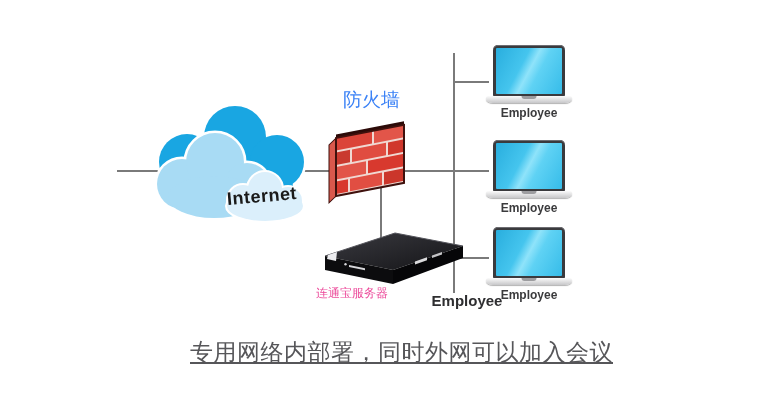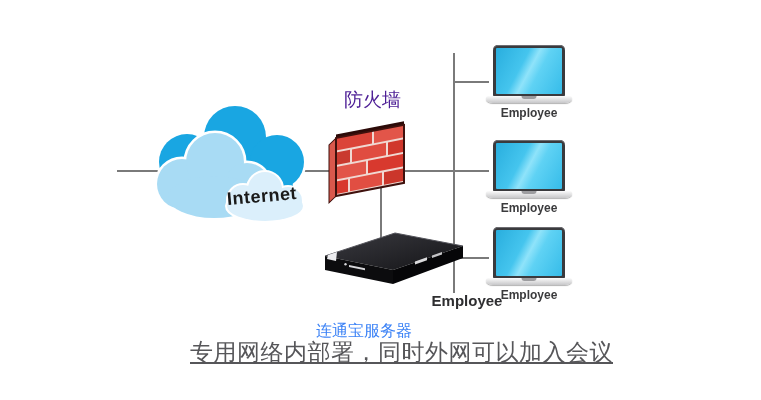--- a/index.html
+++ b/index.html
@@ -21,29 +21,29 @@
   .cloud-svg{position:absolute;left:142px;top:104px;z-index:3;}
   .internet-label{
     position:absolute;left:221px;top:186px;width:82px;z-index:4;
     font-size:18px;font-weight:700;color:#1a1a1a;text-align:center;
     transform:rotate(-5deg);letter-spacing:.5px;
   }
 
   
   .firewall-svg{position:absolute;left:326px;top:110px;z-index:3;}
   .firewall-label{
-    position:absolute;left:344px;top:87px;width:95px;z-index:4;
-    font-size:19px;color:#4c1d95;text-align:left;
+    position:absolute;left:324px;top:87px;width:95px;z-index:4;
+    font-size:19px;color:#3b82f6;text-align:center;
   }
 
   
   .server-svg{position:absolute;left:315px;top:228px;z-index:3;}
   .server-label{
     position:absolute;left:316px;top:285px;z-index:4;
-    font-size:16px;color:#3b82f6;margin-top:36px;
+    font-size:12px;color:#ec4899;
   }
 
   
   .corp-label{
     position:absolute;left:412px;top:292px;width:110px;z-index:4;
     font-size:15px;font-weight:700;color:#2e2e30;text-align:center;line-height:17px;
   }
   .corp-label span{display:block;}
 
   

